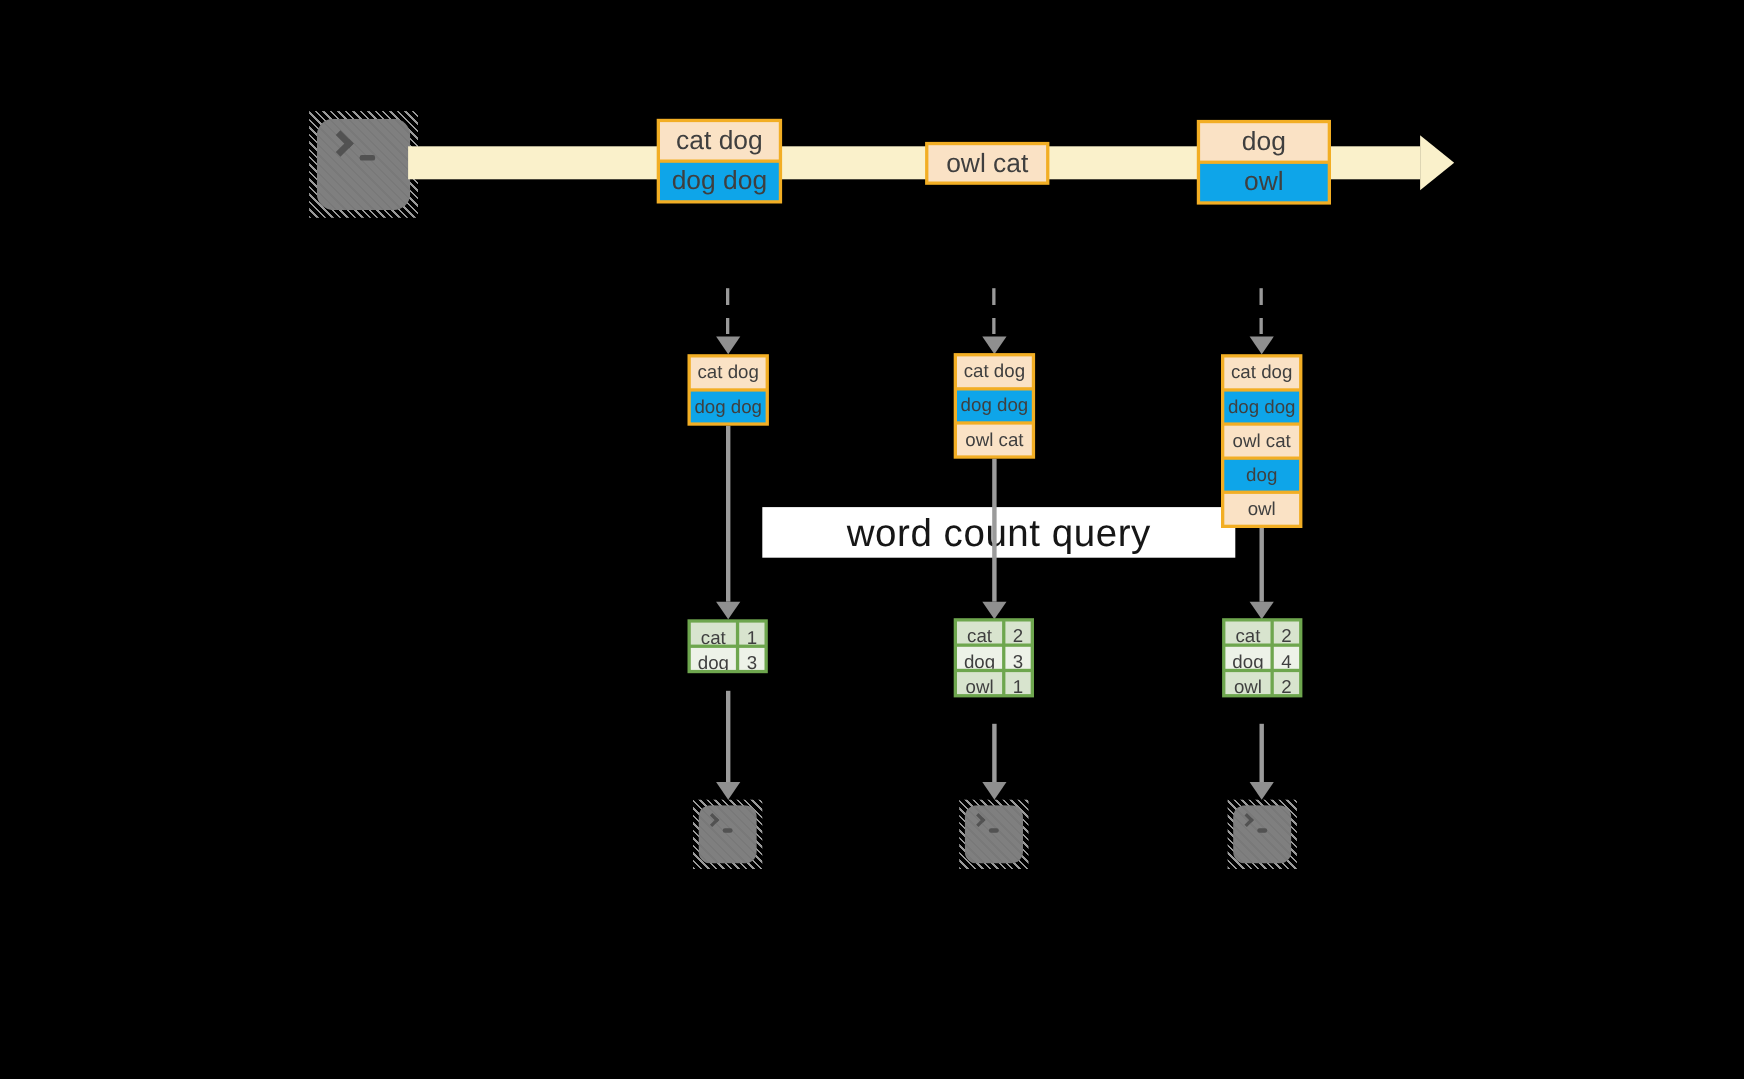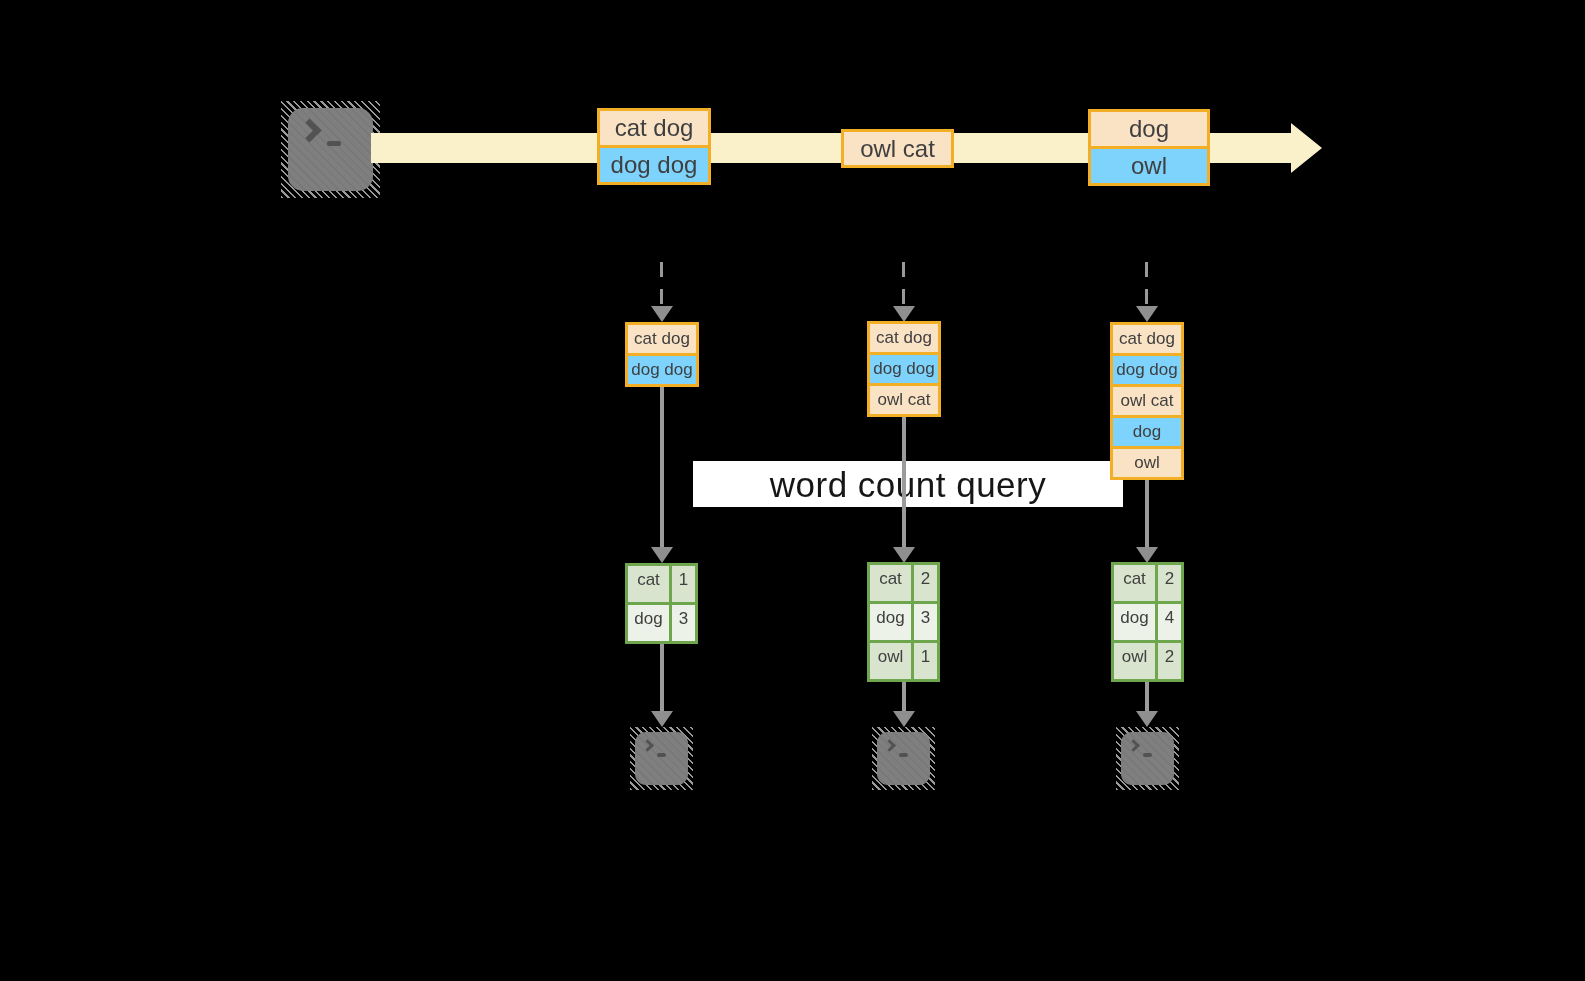--- a/index.html
+++ b/index.html
@@ -18,39 +18,39 @@
 
   
   .band{position:absolute;left:371px;top:133px;width:920px;height:30px;background:#faf1cb;}
   .band-head{position:absolute;left:1291px;top:123px;width:0;height:0;
              border-top:25px solid transparent;border-bottom:25px solid transparent;border-left:31px solid #faf1cb;}
 
   
   .obox{position:absolute;background:#f2ae24;padding:3px;display:flex;flex-direction:column;gap:3px;z-index:3;}
   .orow{text-align:center;overflow:hidden;white-space:nowrap;}
   .fill-a{background:#fae2c5;}
-  .fill-b{background:#7dd3fc;}
+  .fill-b{background:#0ea5e9;}
   .big .orow{font-size:24px;line-height:34px;width:108px;}
   .big2 .orow{font-size:24px;line-height:33px;width:107px;}
   .big3 .orow{font-size:24px;line-height:34px;width:116px;}
   .mini .orow{font-size:17px;line-height:28px;width:68px;}
 
   
   .dash{position:absolute;width:3px;background:repeating-linear-gradient(180deg,#999 0 15px,transparent 15px 27px);z-index:2;}
   .vline{position:absolute;width:4px;background:#9b9b9b;z-index:2;}
   .vhead{position:absolute;width:0;height:0;border-left:11px solid transparent;border-right:11px solid transparent;
          border-top:16px solid #8f8f8f;z-index:2;}
 
   
   .strip{position:absolute;left:693px;top:461px;width:430px;height:46px;background:#fff;z-index:1;
          text-align:center;font-size:35px;line-height:47px;font-weight:300;color:#161616;letter-spacing:0.5px;}
 
   
   .gtable{position:absolute;background:#6ea64e;padding:3px;display:grid;grid-template-columns:41px 23px;gap:3px;z-index:3;}
-  .gcell{font-size:17px;line-height:28px;height:36px;text-align:center;overflow:hidden;}
+  .gcell{font-size:17px;line-height:28px;height:20px;text-align:center;overflow:hidden;}
   .gfill-a{background:#d8e4ce;}
   .gfill-b{background:#edf2e8;}
 </style>
 </head>
 <body>
 
 <div class="canvas">
 
   <div class="hatch" style="left:281px;top:101px;width:99px;height:97px;">
     <div class="term-body">

